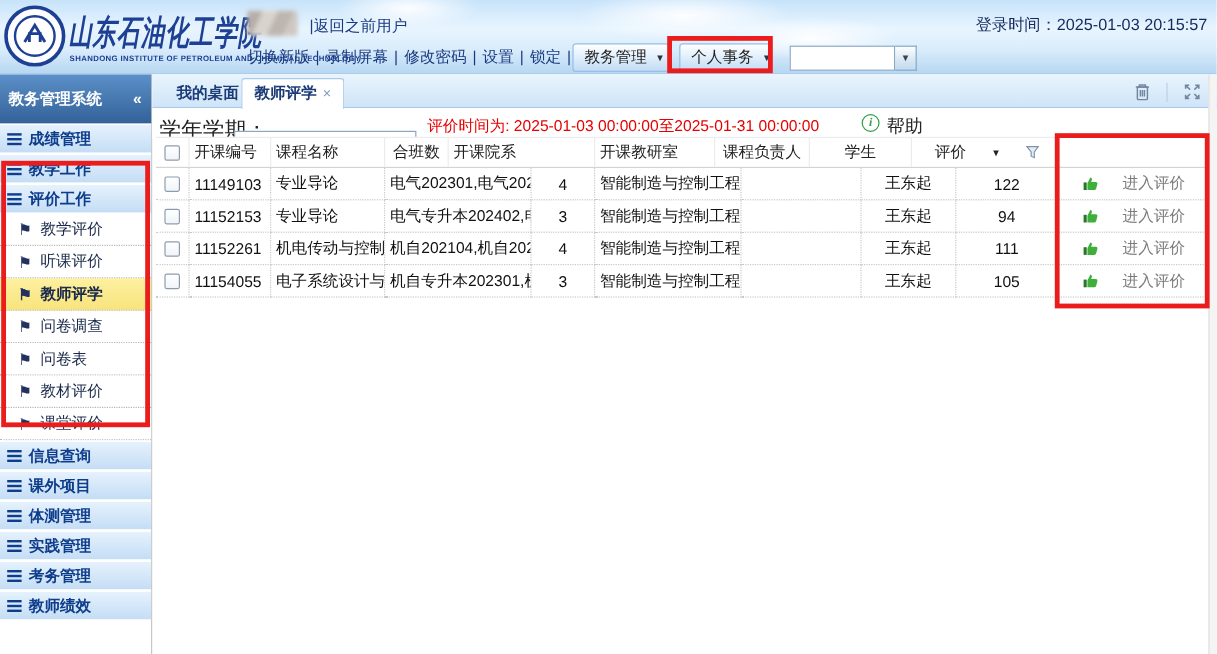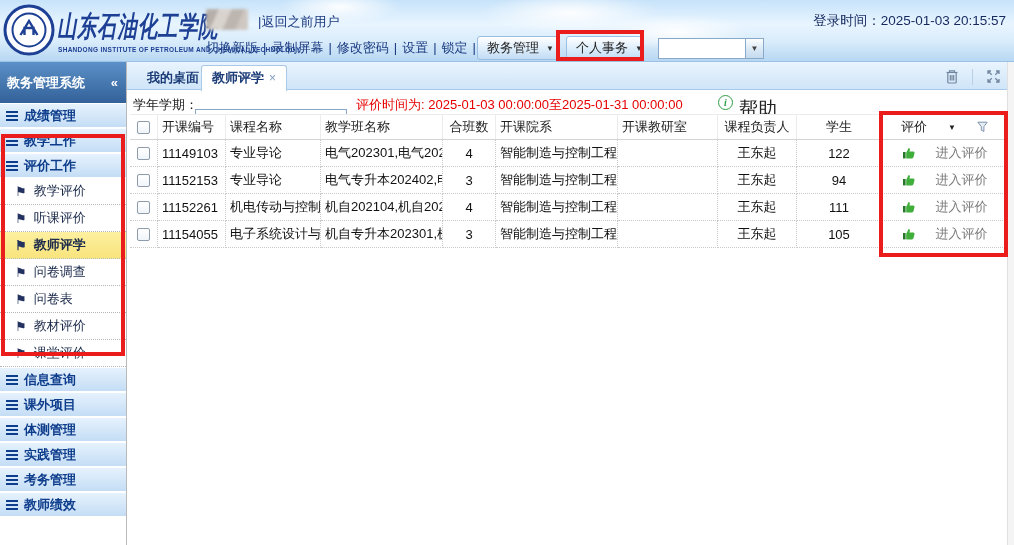--- a/index.html
+++ b/index.html
@@ -97,34 +97,34 @@
   .tab.active {
     left:74px; top:3px; height:26px; line-height:24px; background:#fff;
     border:1px solid #a9c9e8; border-bottom:none; border-radius:3px 3px 0 0; z-index:2;
   }
   .tab .close { color:#7f9cc0; font-weight:normal; margin-left:5px; font-size:12px; cursor:pointer; }
   .bar-icons { position:absolute; right:12px; top:6px; display:flex; align-items:center; gap:12px; }
   .bar-sep { width:1px; height:16px; background:#b9cfe6; }
   .icon-btn { cursor:pointer; display:flex; align-items:center; }
   
   .filterbar { position:absolute; left:0; top:28px; right:7px; height:26px; background:#fff; }
-  .f-label { position:absolute; left:6px; top:6px; font-size:13px; color:#222; white-space:nowrap; }
+  .f-label { position:absolute; left:6px; top:6px; font-size:18px; color:#222; white-space:nowrap; }
   .f-select {
     position:absolute; left:68px; top:19px; width:152px; height:20px; background:#fff;
     border:1px solid #86a7c6; font-size:13px; color:#111; cursor:pointer;
     display:flex; align-items:center; padding-left:5px; white-space:nowrap;
   }
   .f-select .arr { position:absolute; right:4px; font-size:8px; color:#222; }
   .f-evaltime { position:absolute; left:229px; top:6px; font-size:13px; color:#e60000; white-space:nowrap; }
   .f-help-ico {
     position:absolute; left:591px; top:5px; width:15px; height:15px; border-radius:50%;
     border:1.5px solid #2f9e44; color:#2f9e44; font-size:10px; font-weight:bold; font-style:italic;
     display:flex; align-items:center; justify-content:center; cursor:pointer; font-family:"Liberation Serif",serif;
   }
-  .f-help { position:absolute; left:612px; top:6px; font-size:19px; color:#222; cursor:pointer; }
+  .f-help { position:absolute; left:612px; top:6px; font-size:15px; color:#222; cursor:pointer; }
   
   .tbl { position:absolute; left:3px; top:52px; width:877px; }
   .trow { display:flex; width:877px; }
   .thead { height:26px; border-top:1px solid #ececec; border-bottom:1px solid #d4d4d4; background:#fff; }
   .thead .cell { border-right:1px solid #ececec; font-size:13px; color:#222; }
   .tbody-row { height:27px; }
   .tbody-row .cell { border-right:1px dotted #c9c9c9; border-bottom:1px dotted #c9c9c9; font-size:13px; color:#111; }
   .cell { display:flex; align-items:center; overflow:hidden; white-space:nowrap; padding:0 4px; }
   .c-cb { width:28px; justify-content:center; }
   .c-id { width:68px; }
@@ -308,21 +308,20 @@
     <span class="f-help">帮助</span>
   </div>
 
   <div class="tbl">
     <div class="trow thead">
       <div class="cell c-cb">
           <span class="cbx"></span>
         </div>
       <div class="cell c-id">开课编号</div>
       <div class="cell c-course">课程名称</div>
-      <div class="cell c-class">教学班名称</div>
       <div class="cell c-merged">合班数</div>
       <div class="cell c-dept">开课院系</div>
       <div class="cell c-office">开课教研室</div>
       <div class="cell c-leader">课程负责人</div>
       <div class="cell c-students">学生</div>
       <div class="cell c-eval">
         <div class="hdr-eval-icons">
           <span style="font-size:13px;color:#222;">评价</span>
           <span class="sort-arr">▼</span>
           <span class="icon-btn">

